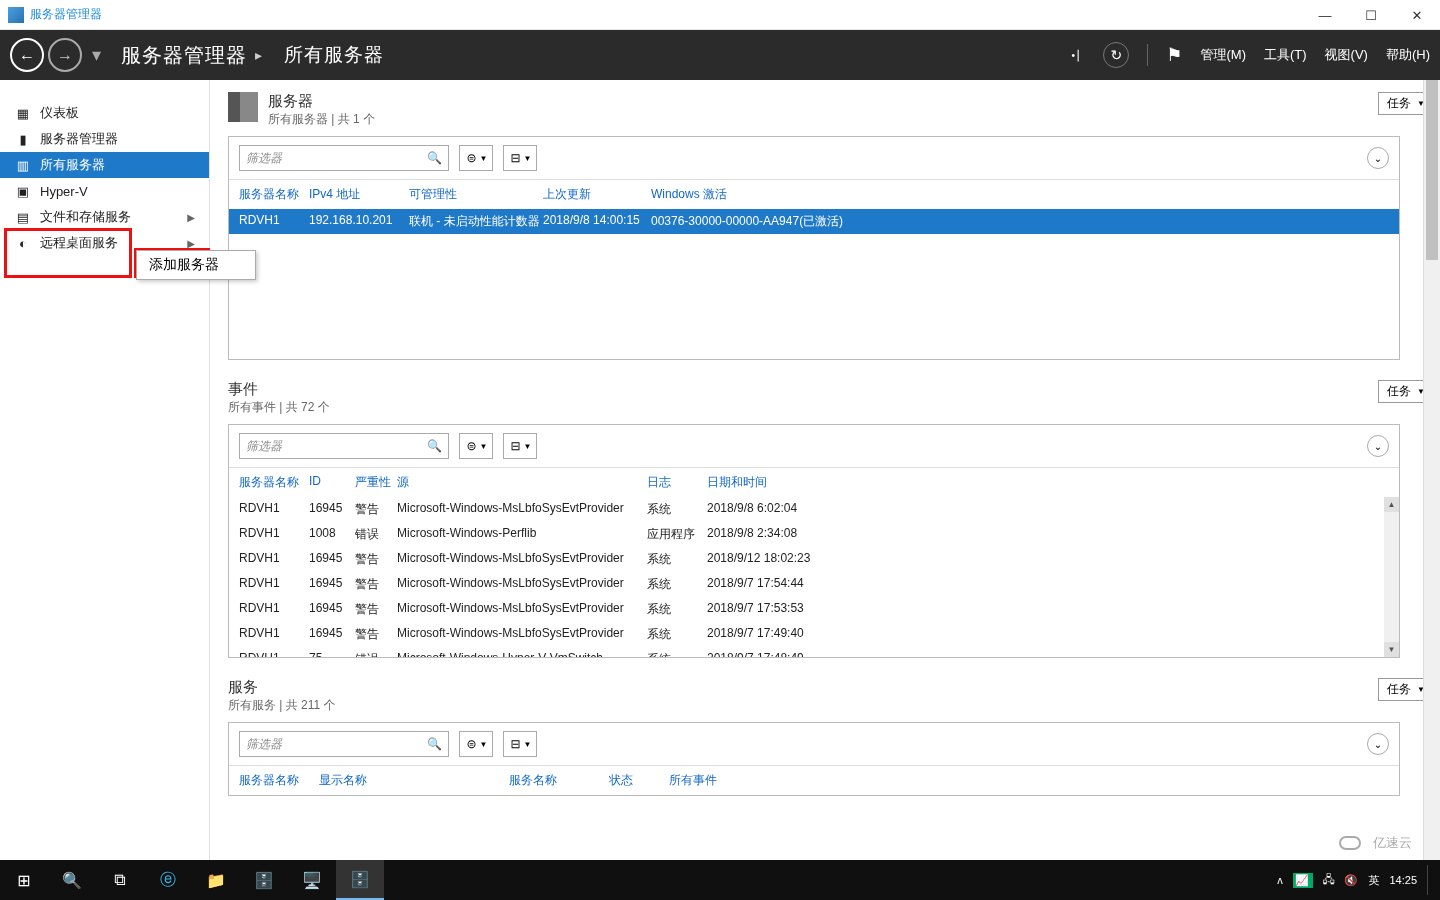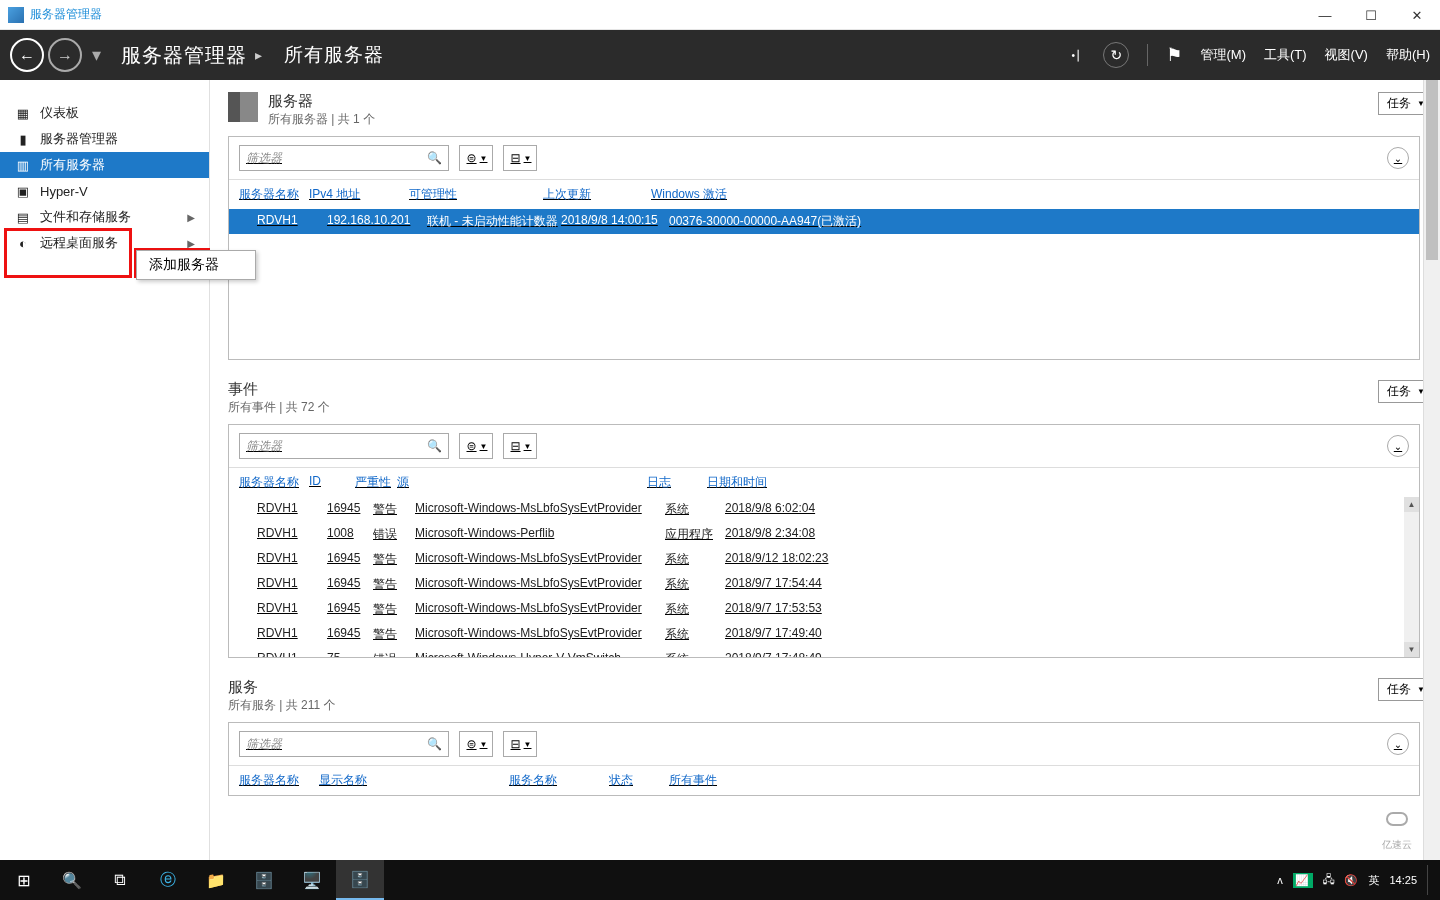--- a/index.html
+++ b/index.html
@@ -39,45 +39,45 @@
 .main { flex: 1; background: #fff; overflow-y: auto; padding: 4px 6px 0 18px; position:relative;}
 .main-scroll{position:absolute;right:0;top:0;bottom:0;width:17px;background:#f0f0f0;border-left:1px solid #ddd;}
 .main-scroll .thumb{position:absolute;left:2px;right:2px;top:0;height:180px;background:#c0c0c0;}
 .section-head { display: flex; align-items: flex-start; padding: 8px 0 4px 0; justify-content: flex-end; }
 .section-head .shicon{width:30px;height:30px;background:#666;margin-right:10px;flex-shrink:0;}
 .section-head .shicon.srv{background:linear-gradient(90deg,#555 40%,#888 40%);}
 .section-title { font-size: 15px; color: #333; font-weight:400;}
 .section-sub { font-size: 12px; color: #666; }
 .tasks-btn { margin-left: auto; border: 1px solid #999; padding: 2px 8px; font-size: 12px; display:flex;align-items:center;gap:6px;background:#fff;}
 .tasks-btn::after{content:"▼";font-size:8px;}
-.panel { border: 1px solid #bbb; margin: 4px 14px 20px 0; background:#fff;text-decoration:underline;}
+.panel { border: 1px solid #bbb; margin: 4px 34px 20px 0; background:#fff;}
 .toolbar { display: flex; align-items: center; padding: 8px 10px; gap: 10px; }
 .filter-box { border: 1px solid #aaa; height: 26px; width: 210px; display:flex;align-items:center;padding:0 6px;font-size:12px;color:#888;position:relative;font-style:italic;}
 .filter-box .search{position:absolute;right:6px;font-style:normal;color:#333;}
 .tool-btn { border:1px solid #aaa; height:26px;min-width:34px;padding:0 4px;display:flex;align-items:center;justify-content:center;font-size:12px;background:#fff;}
 .tool-btn.split{padding-right:2px;}
 .tool-btn .dd{font-size:8px;margin-left:3px;}
 .expand-btn{margin-left:auto;width:22px;height:22px;border:1px solid #aaa;border-radius:50%;display:flex;align-items:center;justify-content:center;font-size:10px;}
 .thead { display: flex; border-top:1px solid #ddd; padding: 6px 10px; font-size: 12px; color: #1168c9; }
 .thead span,.trow span{display:inline-block;}
-.trow { display: flex; padding: 4px 28px; font-size: 12px; color: #222; }
+.trow { display: flex; padding: 4px 10px; font-size: 12px; color: #222; }
 .trow.selected{background:#1e79c8;color:#fff;}
 .c-srv{width:70px;} .c-ip{width:100px;} .c-mgr{width:134px;} .c-upd{width:108px;} .c-act{width:300px;}
 .e-srv{width:70px;} .e-id{width:46px;} .e-sev{width:42px;} .e-src{width:250px;} .e-log{width:60px;} .e-dt{width:150px;}
 .servers-body{min-height:150px;}
 .events-body{max-height:160px;overflow:hidden;position:relative;}
 .events-scroll{position:absolute;right:0;top:0;bottom:0;width:15px;background:#f0f0f0;}
 .events-scroll .ar{height:15px;display:flex;align-items:center;justify-content:center;font-size:8px;color:#555;background:#e0e0e0;}
 
 
 .taskbar { position: absolute; bottom: 0; left: 0; right: 0; height: 40px; background: #101010; display: flex; align-items: center; }
 .taskbar .titem { width: 48px; height: 40px; display: flex; align-items: center; justify-content: center; color: #fff; font-size: 16px; }
 .taskbar .titem.active{background:#333;border-bottom:2px solid #76b9ed;}
 .tray{margin-left:auto;display:flex;align-items:center;gap:10px;padding-right:10px;color:#fff;font-size:11px;}
-.watermark{position:absolute;right:28px;bottom:48px;font-size:10px;color:#aaa;display:flex;align-items:center;gap:12px;flex-direction:column;}
+.watermark{position:absolute;right:28px;bottom:48px;font-size:13px;color:#aaa;display:flex;align-items:center;gap:12px;}
 .watermark .cloud{width:22px;height:14px;border:2px solid #aaa;border-radius:8px;position:relative;}
 </style>
 </head>
 <body>
 
 <div class="titlebar">
   <span class="app-icon"></span>
   <span class="title">服务器管理器</span>
   <div class="winbtns">
     <div>—</div>

